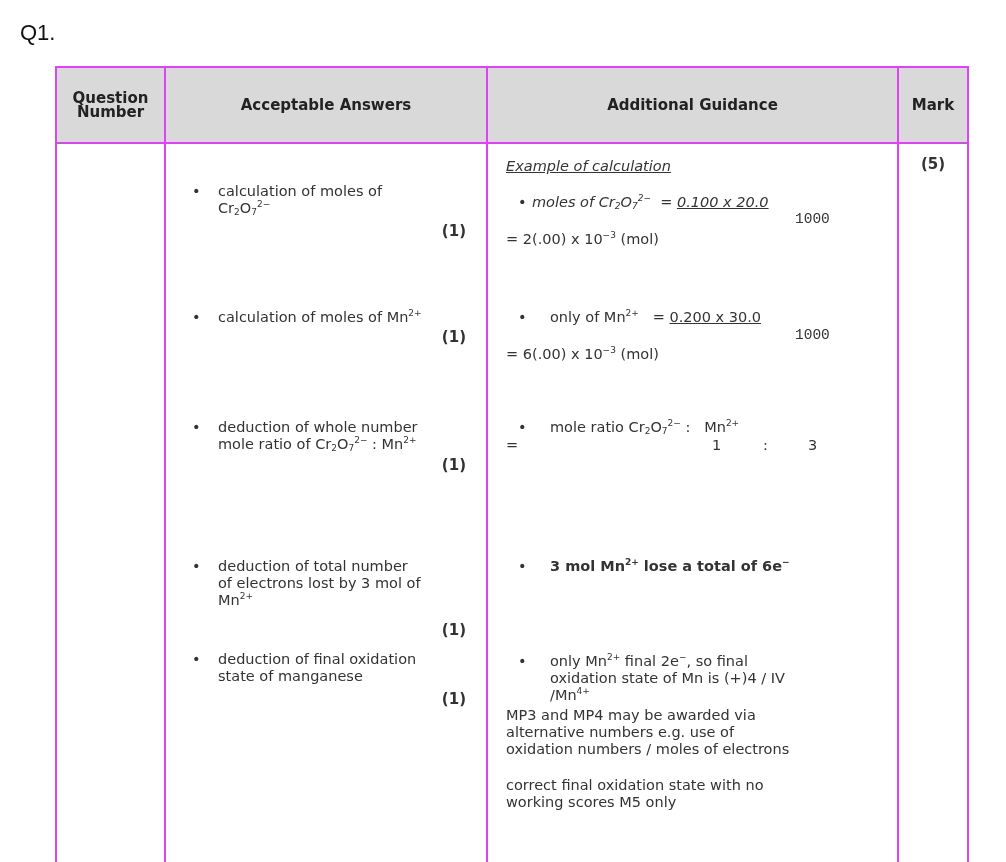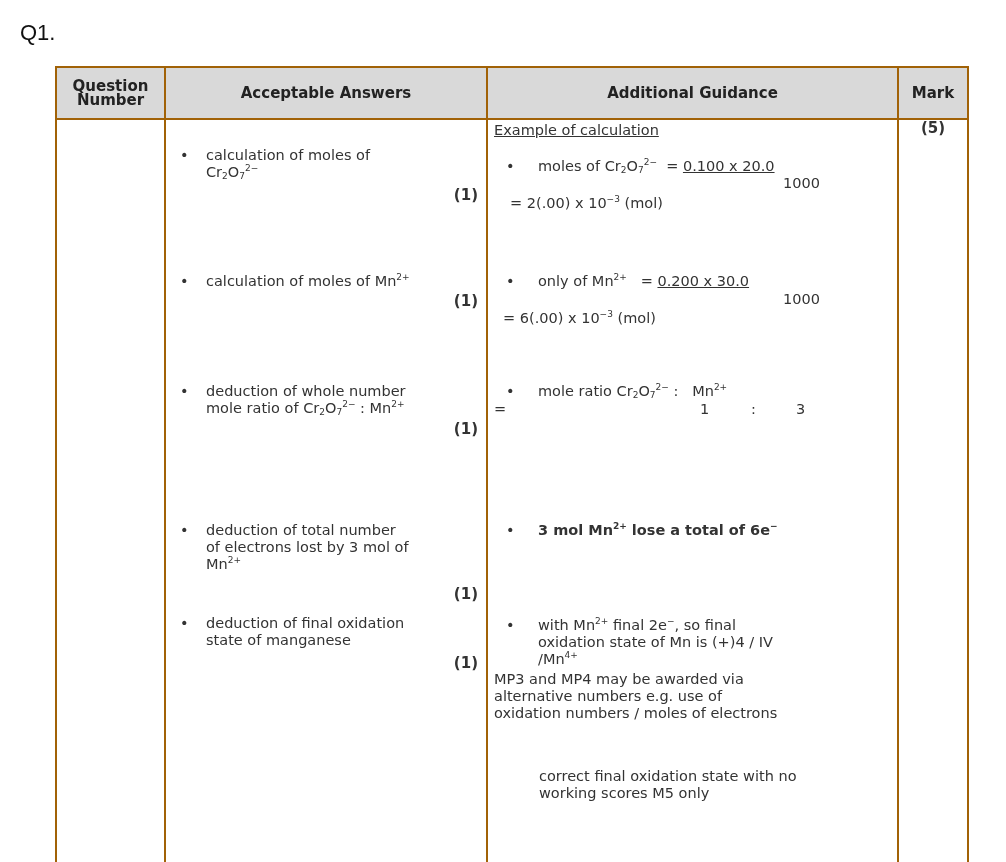--- a/index.html
+++ b/index.html
@@ -1,38 +1,38 @@
 <!DOCTYPE html>
 <html><head>
 <meta charset="utf-8">
 <style>
   html, body { margin: 0; padding: 0; background: #ffffff; }
   body { width: 1006px; height: 862px; position: relative; overflow: hidden; color: #222; }
   .qlabel { position: absolute; left: 20px; top: 20px; font-family: "Liberation Sans", sans-serif; font-size: 22px; color: #111; }
   table.ms { position: absolute; left: 55px; top: 66px; border-collapse: collapse; table-layout: fixed; font-family: "DejaVu Sans", sans-serif; }
-  table.ms th, table.ms td { border: 2px solid #a16207; padding: 0; vertical-align: top; }
+  table.ms th, table.ms td { border: 2px solid #d946ef; padding: 12px; vertical-align: top; }
   table.ms th { background: #d9d9d9; height: 50px; vertical-align: middle; text-align: center; font-weight: bold; font-size: 15px; color: #222; }
   th.qn { font-size: 13px; line-height: 14px; }
   td { font-size: 14.5px; line-height: 17px; color: #333; }
   .c1 { width: 109px; }
   .c2 { width: 322px; }
   .c3 { width: 411px; }
   .c4 { width: 70px; }
   .body-row td { height: 747px; position: relative; }
   .cell-inner { position: relative; height: 747px; }
   .item { position: absolute; left: 0; right: 0; }
   .bullet { position: absolute; left: 14px; }
   .btext { position: absolute; left: 40px; right: 8px; }
   .mk { position: absolute; right: 8px; font-weight: bold; font-size: 15px; }
   .g { position: absolute; left: 0; right: 0; }
   .u { text-decoration: underline; }
   sup { font-size: 9px; vertical-align: 6px; line-height: 0; }
   sub { font-size: 9px; vertical-align: -2px; line-height: 0; }
   .mark5 { position: absolute; top: 0; left: 0; right: 0; text-align: center; font-weight: bold; font-size: 15px; }
-  .frac { position: absolute; }
+  .frac { position: absolute; font-family: Liberation Mono, monospace; }
 </style>
 </head>
 <body>
 
 <div class="qlabel">Q1.</div>
 
 <table class="ms">
   <colgroup>
       <col class="c1">
       <col class="c2">
@@ -96,65 +96,65 @@
               <div>deduction of  final oxidation</div>
               <div>state of manganese</div>
             </div>
             <span class="mk" style="top:40px;">(1)</span>
           </div>
         </div>
       </td>
 
       <td>
         <div class="cell-inner">
-          <div class="g u" style="top:2px; left:6px;">Example of calculation</div>
+          <div class="g u" style="top:2px; left:6px;font-style:italic;">Example of calculation</div>
 
           <div class="g" style="top:38px;">
             <span class="bullet" style="left:18px;">•</span>
-            <span style="position:absolute;left:50px;"><span>moles of Cr</span><sub>2</sub><span>O</span><sub>7</sub><sup>2−</sup>&nbsp;&nbsp;=&nbsp;<span class="u">0.100 x 20.0</span></span>
+            <span style="position:absolute;left:32px;font-style:italic;"><span>moles of Cr</span><sub>2</sub><span>O</span><sub>7</sub><sup>2−</sup>&nbsp;&nbsp;=&nbsp;<span class="u">0.100 x 20.0</span></span>
             <span class="frac" style="left:295px; top:17px;">1000</span>
-            <span style="position:absolute;left:22px;top:37px;"><span>= 2(.00) x 10</span><sup>−3</sup><span> (mol)</span></span>
+            <span style="position:absolute;left:6px;top:37px;"><span>= 2(.00) x 10</span><sup>−3</sup><span> (mol)</span></span>
           </div>
 
           <div class="g" style="top:153px;">
             <span class="bullet" style="left:18px;">•</span>
             <span style="position:absolute;left:50px;"><span>only of Mn</span><sup>2+</sup>&nbsp;&nbsp;&nbsp;=&nbsp;<span class="u">0.200 x 30.0</span></span>
             <span class="frac" style="left:295px; top:18px;">1000</span>
-            <span style="position:absolute;left:6px;top:37px;margin-left:9px;"><span>= 6(.00) x 10</span><sup>−3</sup><span> (mol)</span></span>
+            <span style="position:absolute;left:6px;top:37px;"><span>= 6(.00) x 10</span><sup>−3</sup><span> (mol)</span></span>
           </div>
 
           <div class="g" style="top:263px;">
             <span class="bullet" style="left:18px;">•</span>
             <span style="position:absolute;left:50px;"><span>mole ratio Cr</span><sub>2</sub><span>O</span><sub>7</sub><sup>2−</sup>&nbsp;:&nbsp;&nbsp;&nbsp;<span>Mn</span><sup>2+</sup></span>
             <span style="position:absolute;left:6px;top:18px;">=</span>
             <span style="position:absolute;left:212px;top:18px;">1</span>
             <span style="position:absolute;left:263px;top:18px;">:</span>
             <span style="position:absolute;left:308px;top:18px;">3</span>
           </div>
 
           <div class="g" style="top:402px;">
             <span class="bullet" style="left:18px;">•</span>
             <span style="position:absolute;left:50px;font-weight:bold;"><span>3 mol Mn</span><sup>2+</sup><span> lose a total of 6e</span><sup>−</sup></span>
           </div>
 
           <div class="g" style="top:497px;">
             <span class="bullet" style="left:18px;">•</span>
             <div style="position:absolute;left:50px;">
-              <div><span>with Mn</span><sup>2+</sup><span> final 2e</span><sup>−</sup><span>, so final</span></div>
+              <div><span>only Mn</span><sup>2+</sup><span> final 2e</span><sup>−</sup><span>, so final</span></div>
               <div>oxidation state of Mn is (+)4 / IV</div>
               <div><span>/Mn</span><sup>4+</sup></div>
             </div>
           </div>
 
           <div class="g" style="top:551px; left:6px;">
             <div>MP3 and MP4 may be awarded via</div>
             <div>alternative numbers e.g. use of</div>
             <div>oxidation numbers / moles of electrons</div>
           </div>
-          <div class="g" style="top:648px; left:6px;margin-left:45px;">
+          <div class="g" style="top:621px; left:6px;">
             <div>correct final oxidation state with no</div>
             <div>working scores M5 only</div>
           </div>
         </div>
       </td>
 
       <td>
         <div class="cell-inner">
           <div class="mark5">(5)</div>
         </div>

